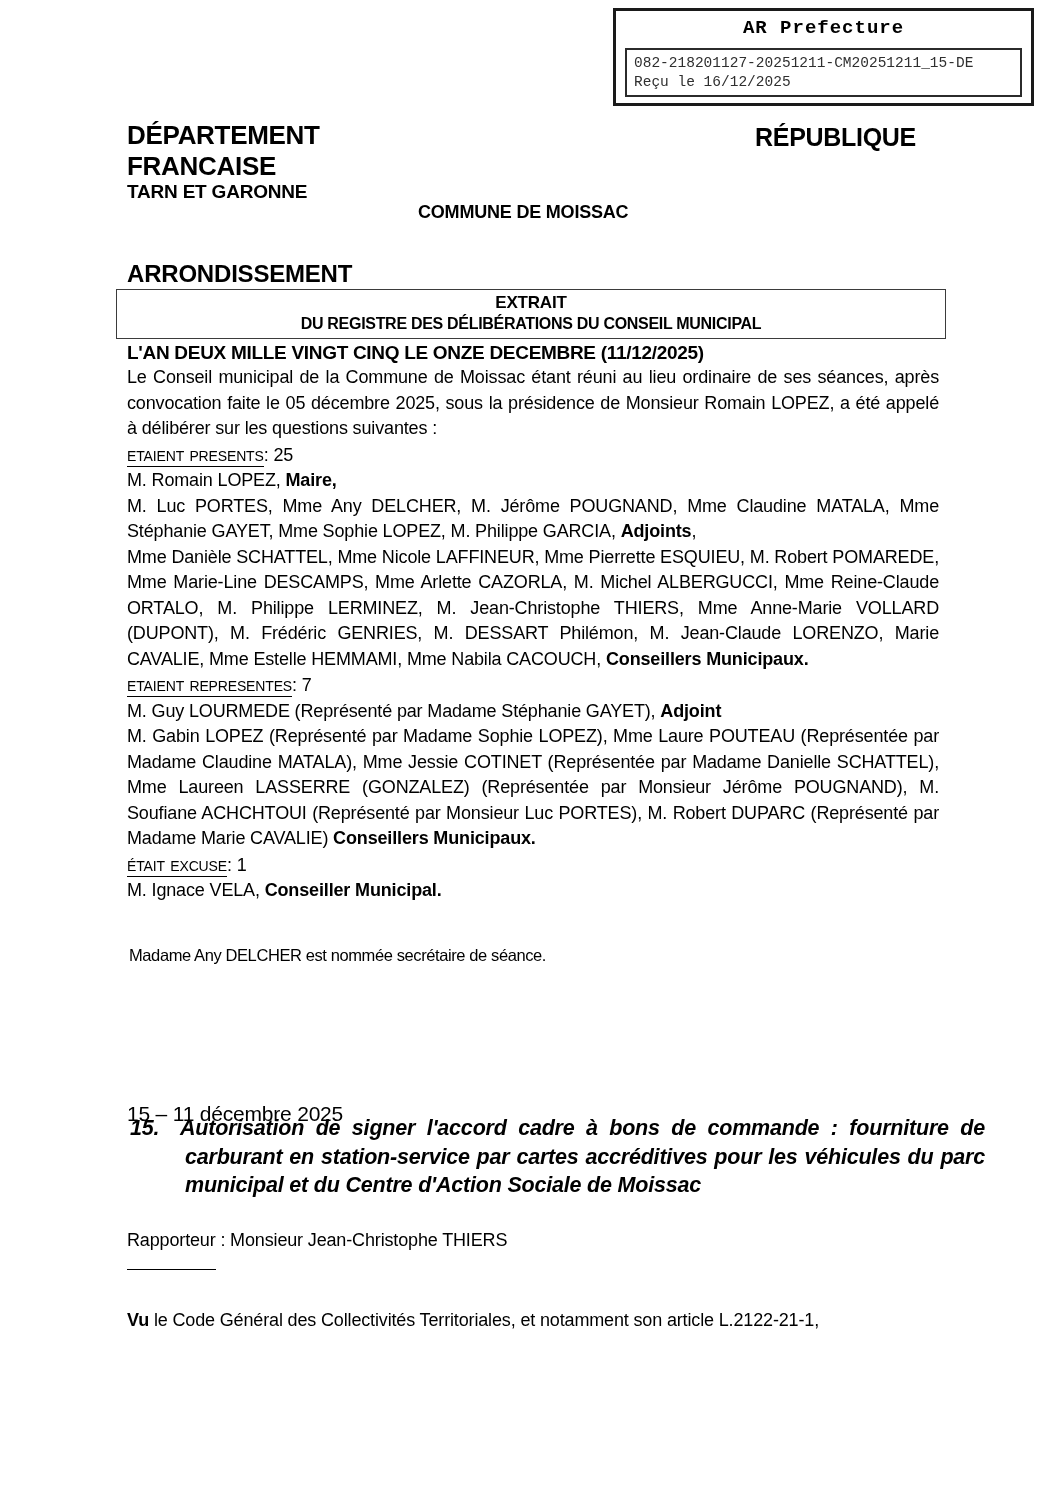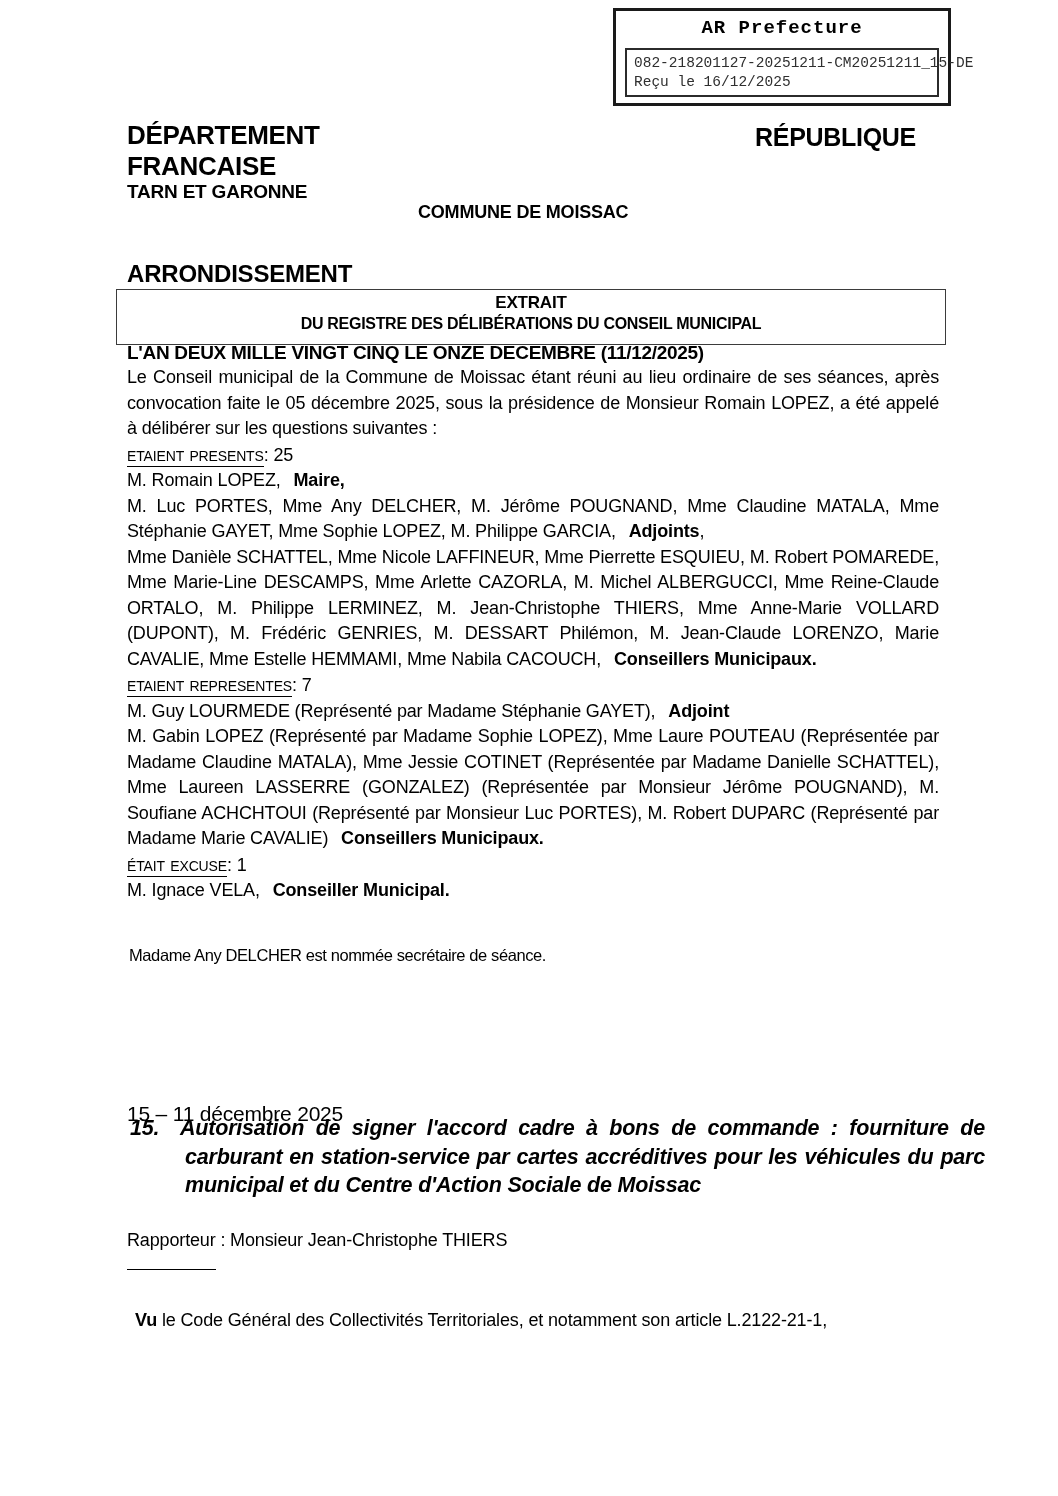--- a/index.html
+++ b/index.html
@@ -17,21 +17,21 @@
     height: 1496px;
     background: #ffffff;
     overflow: hidden;
   }
 
   
   .ar-stamp {
     position: absolute;
     left: 613px;
     top: 8px;
-    width: 338px;
+    width: 421px;
     height: 98px;
     border: 3px solid #1a1a1a;
     background: #ffffff;
     box-sizing: border-box;
   }
   .ar-title {
     font-family: "Liberation Mono", monospace;
     font-weight: bold;
     font-size: 19px;
     text-align: center;
@@ -104,21 +104,21 @@
     margin-top: 34px;
   }
   .hdr-arr .de { display: block; text-align: left; width: 160px; }
 
   
   .extrait-box {
     position: absolute;
     left: 116px;
     top: 289px;
     width: 830px;
-    height: 56px;
+    height: 50px;
     border: 1px solid #3b3b3b;
     box-sizing: border-box;
     text-align: center;
     background: #fff;
   }
   .extrait-box .l1 {
     font-weight: bold;
     font-size: 17px;
     line-height: 21px;
     margin-top: 2px;
@@ -161,21 +161,21 @@
     letter-spacing: -0.15px;
   }
   .sc-head .sc {
     font-variant: small-caps;
     text-transform: lowercase;
     font-size: 20px;
     border-bottom: 1.5px solid #000;
     padding-bottom: 1px;
   }
   .sc-head .sc::first-letter { font-size: 20px; }
-  b { font-weight: bold; margin-left: 8px; }
+  b { font-weight: bold; }
 
   .secretaire {
     position: absolute;
     left: 129px;
     top: 946px;
     font-size: 16.5px;
     letter-spacing: -0.4px;
     font-stretch: condensed;
     text-align: center;
   }

